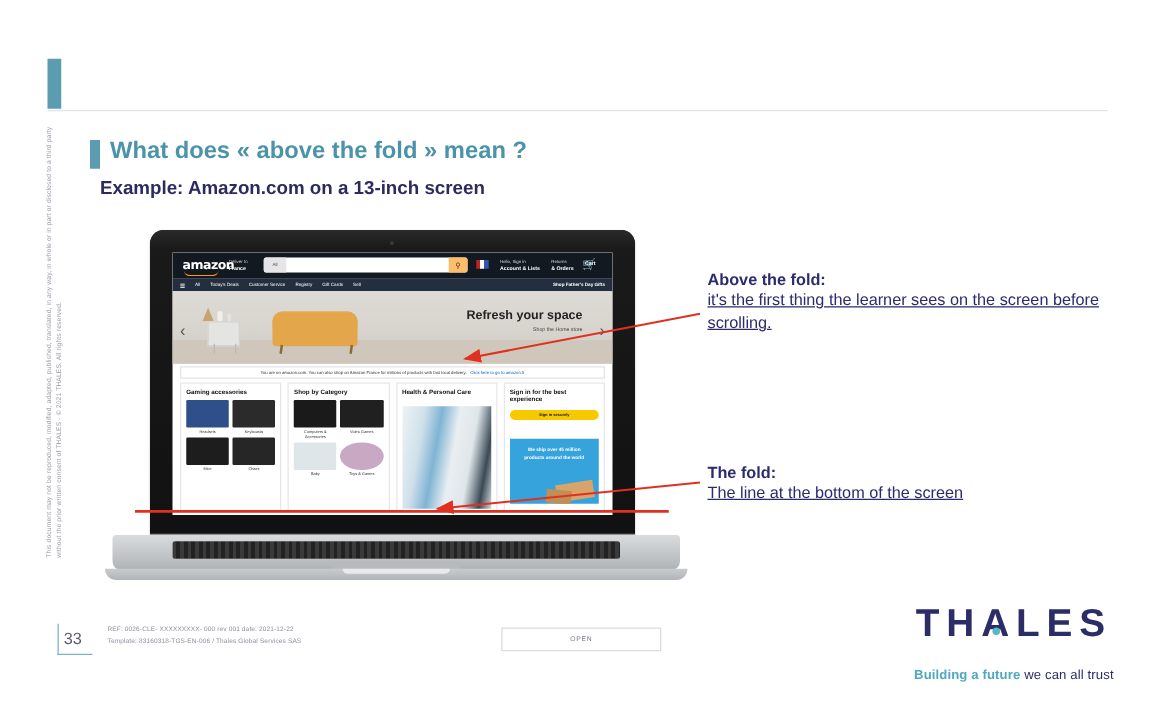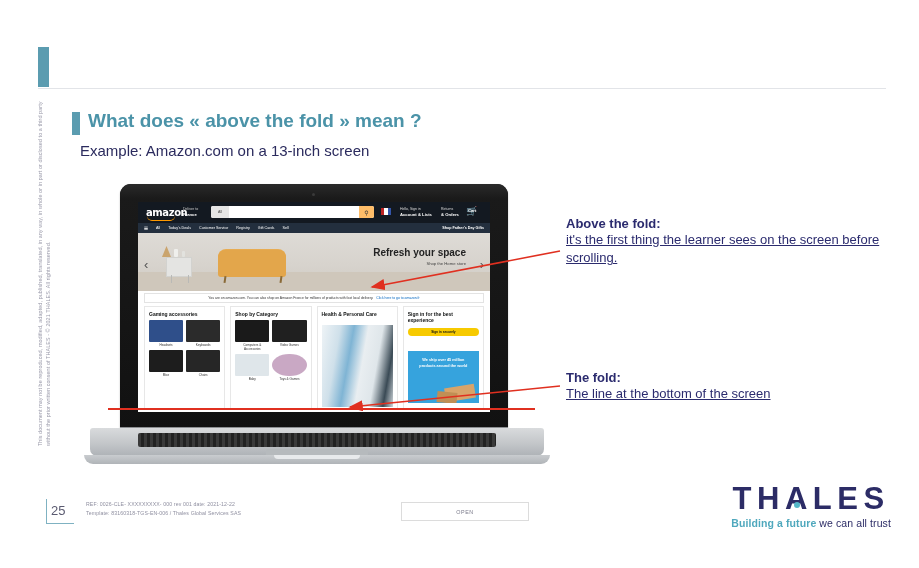--- a/index.html
+++ b/index.html
@@ -31,21 +31,21 @@
   .sub-accent{
     position:absolute;left:72px;top:112px;width:8px;height:23px;
     background:#5b9cb0;
   }
   .sub-text{
     position:absolute;left:88px;top:110px;
     font-size:19px;font-weight:bold;color:#4b93a8;white-space:nowrap;
   }
   .example-text{
     position:absolute;left:80px;top:142px;
-    font-size:15px;color:#2b2b5e;white-space:nowrap;
+    font-size:15px;color:#2b2b5e;white-space:nowrap;font-weight:bold;
   }
 
   
   .vert-copy{
     position:absolute;left:-136px;top:258px;width:360px;
     transform:rotate(-90deg);
     transform-origin:center center;
     font-size:5.4px;color:#9a9aaa;letter-spacing:.1px;line-height:1.5;
     text-align:left;
   }
@@ -245,21 +245,21 @@
   .thales{position:absolute;right:28px;top:483px;text-align:center;}
   .thales .word{
     font-size:31px;font-weight:bold;color:#2c2c66;letter-spacing:5.5px;
     font-family:"Liberation Sans", sans-serif;line-height:1;
     position:relative;display:inline-block;
   }
   .thales .dot{
     position:absolute;left:61px;top:19px;width:6px;height:6px;border-radius:50%;
     background:#54b7c8;
   }
-  .thales .tag{font-size:10.5px;margin-top:3px;letter-spacing:.1px;color:#2c2c66;}
+  .thales .tag{font-size:10.5px;margin-top:20px;letter-spacing:.1px;color:#2c2c66;}
   .thales .tag .hl{color:#4fa8bd;font-weight:bold;}
 </style>
 </head>
 <body>
 
 <div class="slide">
 
   <div class="title-accent"></div>
   <div class="title-rule"></div>
 
@@ -422,21 +422,21 @@
   <div class="ann ann-above">
     <div class="head">Above the fold:</div>
     <div class="body">it's the first thing the learner sees on the screen before scrolling.</div>
   </div>
   <div class="ann ann-fold">
     <div class="head">The fold:</div>
     <div class="body">The line at the bottom of the screen</div>
   </div>
 
   <div class="page-box"></div>
-  <div class="page-num">25</div>
+  <div class="page-num">33</div>
   <div class="ref-block">
     <div>REF: 0026-CLE- XXXXXXXXX- 000  rev 001 date: 2021-12-22</div>
     <div>Template: 83160318-TGS-EN-006 /  Thales Global Services SAS</div>
   </div>
   <div class="open-box">
     <span>OPEN</span>
   </div>
   <div class="thales">
     <div class="word">
       <span>THALES</span>

